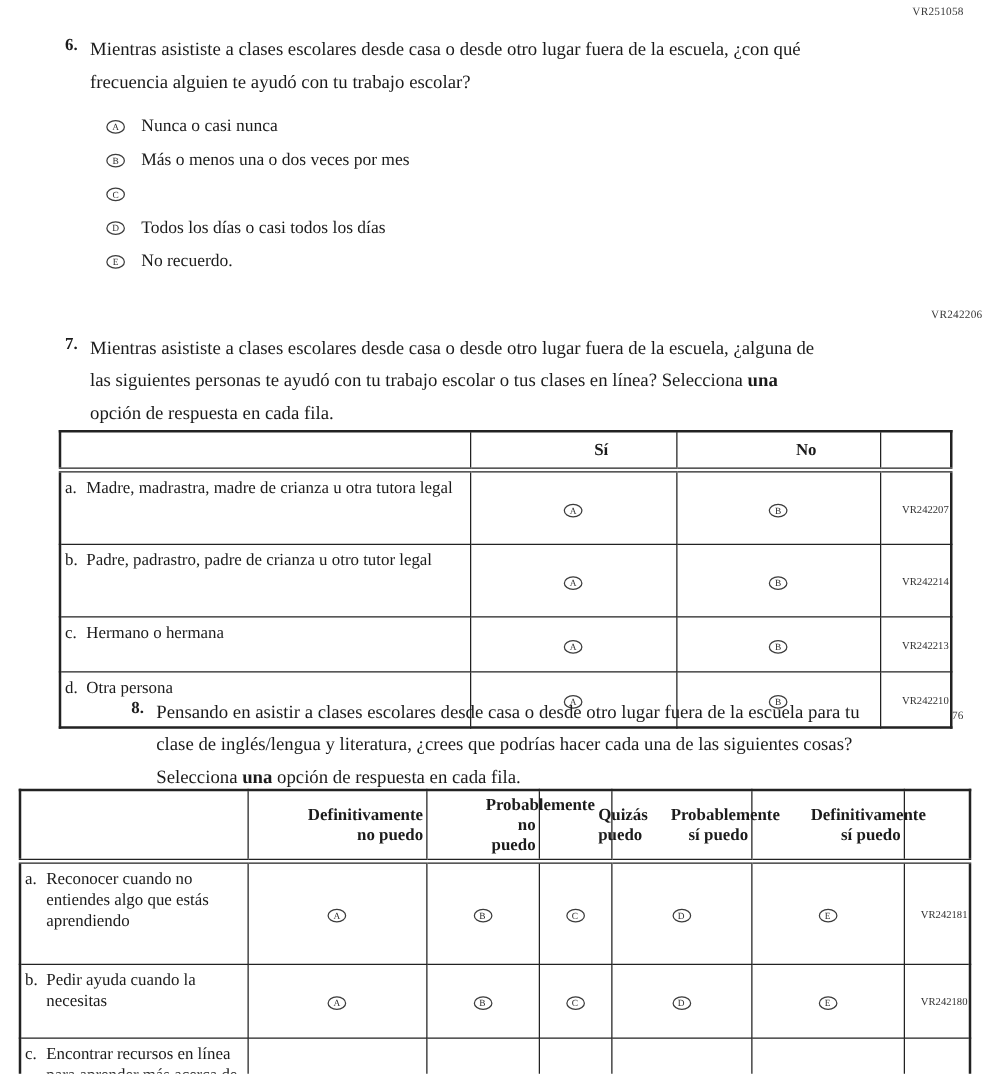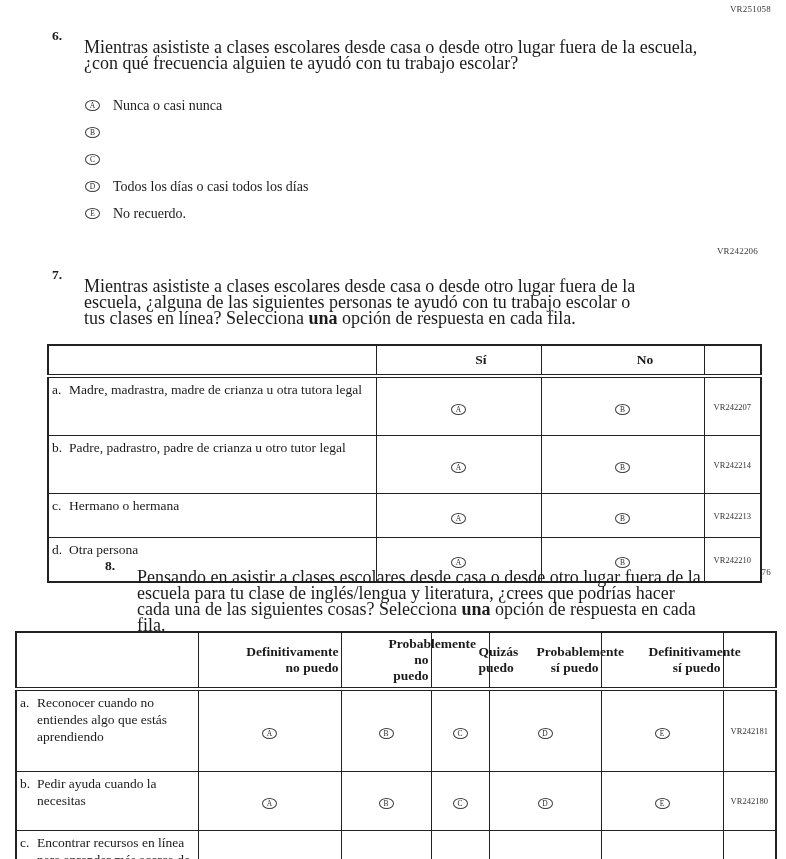--- a/index.html
+++ b/index.html
@@ -12,40 +12,40 @@
   .page { position: relative; width: 786px; height: 859px; overflow: hidden; background: #fff; }
 
   
   .vrcode {
     position: absolute;
     font-size: 9px;
     letter-spacing: 0.2px;
     color: #3a3a3a;
   }
   .vrcode.c1 { top: 4px; right: 15px; }
-  .vrcode.c2 { top: 246px; right: 28px; }
+  .vrcode.c2 { top: 246px; right: 0; }
   .vrcode.c3 { top: 531px; right: 15px; margin-top: 36px; }
 
   
   .question { position: absolute; }
   .q6 { top: 27px; left: 52px; width: 660px; }
   .q7 { top: 266px; left: 52px; width: 608px; }
   .q8 { top: 557px; left: 105px; width: 612px; }
 
   .qrow { display: flex; }
   .qnum {
     flex: 0 0 20px;
     font-weight: bold;
     font-size: 13.5px;
     line-height: 17.5px;
   }
   .qtext {
-    margin: 12px;
-    font-size: 18px;
-    line-height: 16px;
+    margin: 0;
+    font-size: 15px;
+    line-height: 26px;
   }
   .q6 .qtext { max-width: 618px; }
   .q7 .qtext { max-width: 582px; }
   .q8 .qtext { max-width: 586px; }
 
   
   .options { margin-top: 9px; margin-left: 33px; }
   .opt { display: flex; align-items: center; height: 27px; }
   .optlabel { font-size: 14px; margin-left: 13px; }
 
@@ -89,21 +89,21 @@
   .labwrap { display: flex; font-size: 13.5px; line-height: 17px; padding-top: 1px; }
   .rl { flex: 0 0 17px; }
   .labtext { flex: 1; }
 
   td.c { text-align: center; }
   td.c .bub { display: inline-block; }
 
   td.vrcell {
     font-size: 8.5px;
     color: #333;
-    text-align: center;
+    text-align: right;
     padding: 12px 1px;
     font-weight: normal;
   }
 
   .t7 tr.ra td, .t7 tr.rb td { height: 33px; }
   .t7 tr.rc td, .t7 tr.rd td { height: 19px; }
   .t8 tr.ra td { height: 56px; }
   .t8 tr.rb td { height: 34px; }
   .t8 tr.rc td { height: 70px; }
 </style>
@@ -121,20 +121,21 @@
       <span class="qnum">6.</span>
       <p class="qtext">Mientras asististe a clases escolares desde casa o desde otro lugar fuera de la escuela, ¿con qué frecuencia alguien te ayudó con tu trabajo escolar?</p>
     </div>
     <div class="options">
       <div class="opt">
         <span class="bub">A</span>
         <span class="optlabel">Nunca o casi nunca</span>
       </div>
       <div class="opt">
         <span class="bub">B</span>
+        <span class="optlabel">Más o menos una o dos veces por mes</span>
       </div>
       <div class="opt">
         <span class="bub">C</span>
       </div>
       <div class="opt">
         <span class="bub">D</span>
         <span class="optlabel">Todos los días o casi todos los días</span>
       </div>
       <div class="opt">
         <span class="bub">E</span>

